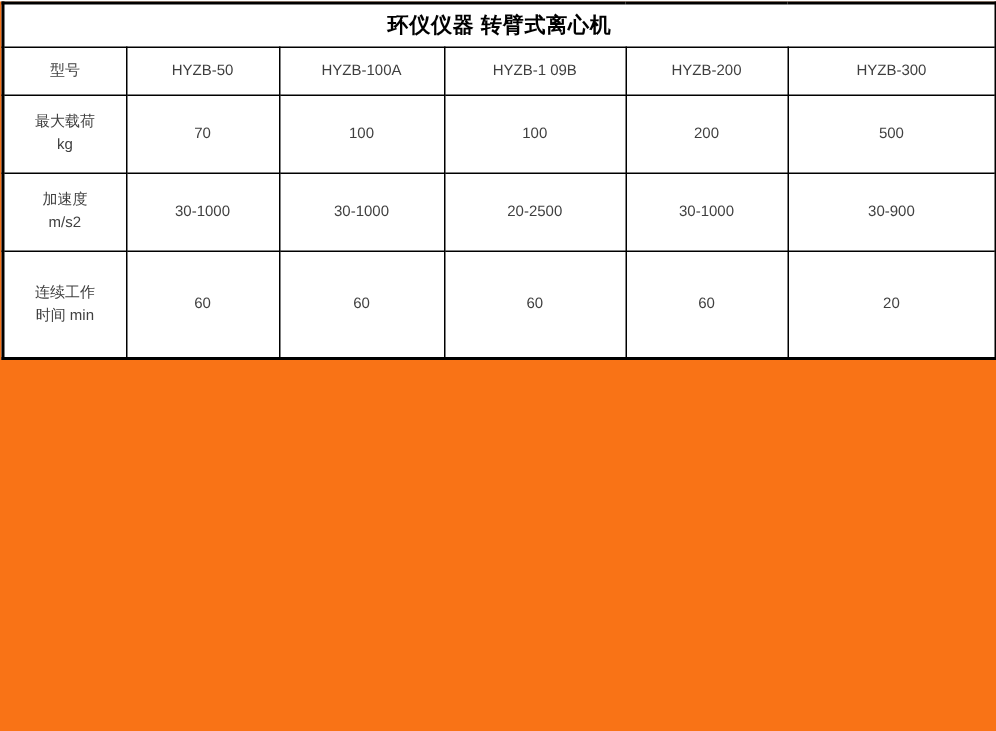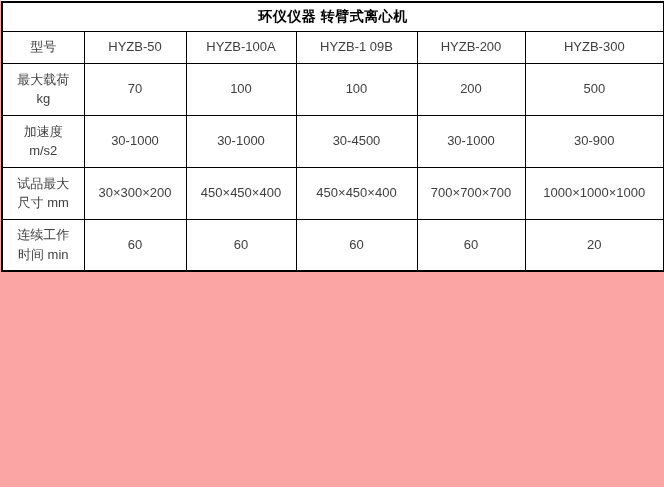--- a/index.html
+++ b/index.html
@@ -7,54 +7,54 @@
     padding: 0;
     background: #ffffff;
     width: 664px;
     height: 487px;
     font-family: "Liberation Sans", "DejaVu Sans", sans-serif;
   }
   .page {
     width: 664px;
     height: 487px;
     box-sizing: border-box;
-    background: #fca5a5;
+    background: #f97316;
   }
   table.spec {
     border-collapse: collapse;
     table-layout: fixed;
     width: 662px;
     margin: 1px 0 0 1px;
     border: 2px solid #000000;
     background: #ffffff;
   }
   table.spec td {
     border: 1px solid #000000;
     text-align: center;
     vertical-align: middle;
-    font-size: 13px;
+    font-size: 10px;
     color: #3f3f3f;
     white-space: pre-line;
     padding: 1px 2px;
     line-height: 1.5;
     overflow: hidden;
   }
   tr.title-row td {
     font-weight: bold;
     font-size: 14px;
     color: #000000;
     letter-spacing: 0.5px;
   }
   tr.rh30 { height: 29px; }
   tr.rh32 { height: 32px; }
   tr.rh31 { height: 30px; }
   tr.rh52 { height: 52px; }
   tr.rh53 { height: 52px; }
   tr.rh61 { height: 61px; }
-  tr.rh57 { height: 52px; }
+  tr.rh57 { height: 72px; }
 </style>
 </head>
 <body>
 
 <div class="page">
   <table class="spec">
     <colgroup>
       <col style="width:82px">
       <col style="width:102px">
       <col style="width:110px">
@@ -81,32 +81,23 @@
         <td>100</td>
         <td>100</td>
         <td>200</td>
         <td>500</td>
       </tr>
       <tr class="rh53">
         <td>加速度
 m/s2</td>
         <td>30-1000</td>
         <td>30-1000</td>
-        <td>30-4500</td>
+        <td>20-2500</td>
         <td>30-1000</td>
         <td>30-900</td>
-      </tr>
-      <tr class="rh53">
-        <td>试品最大
-尺寸 mm</td>
-        <td>30×300×200</td>
-        <td>450×450×400</td>
-        <td>450×450×400</td>
-        <td>700×700×700</td>
-        <td>1000×1000×1000</td>
       </tr>
       <tr class="rh57">
         <td>连续工作
 时间 min</td>
         <td>60</td>
         <td>60</td>
         <td>60</td>
         <td>60</td>
         <td>20</td>
       </tr>

